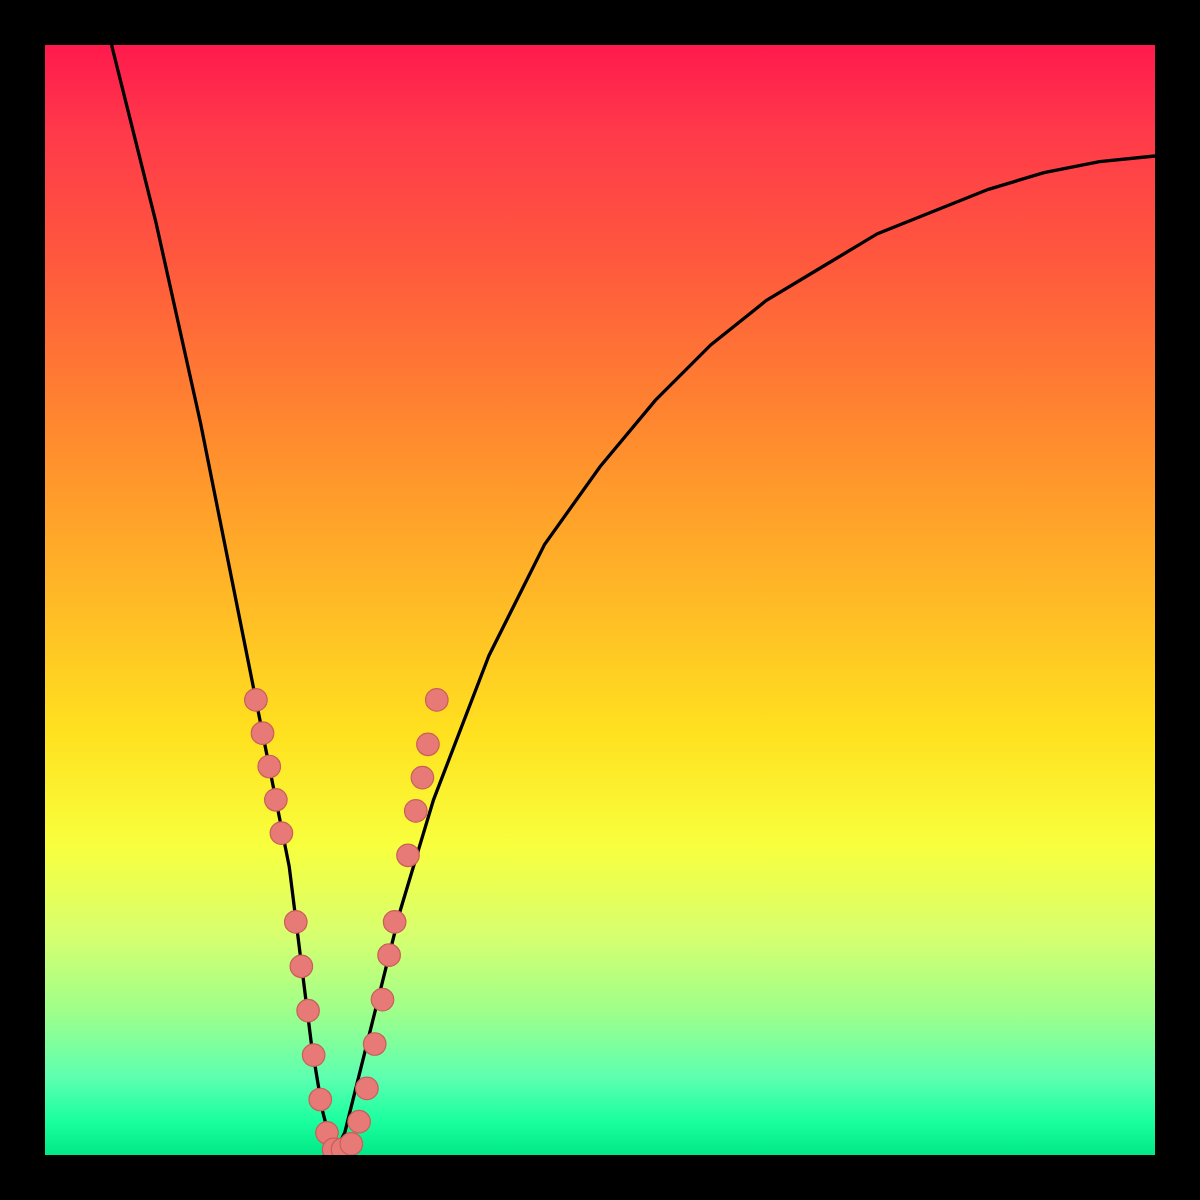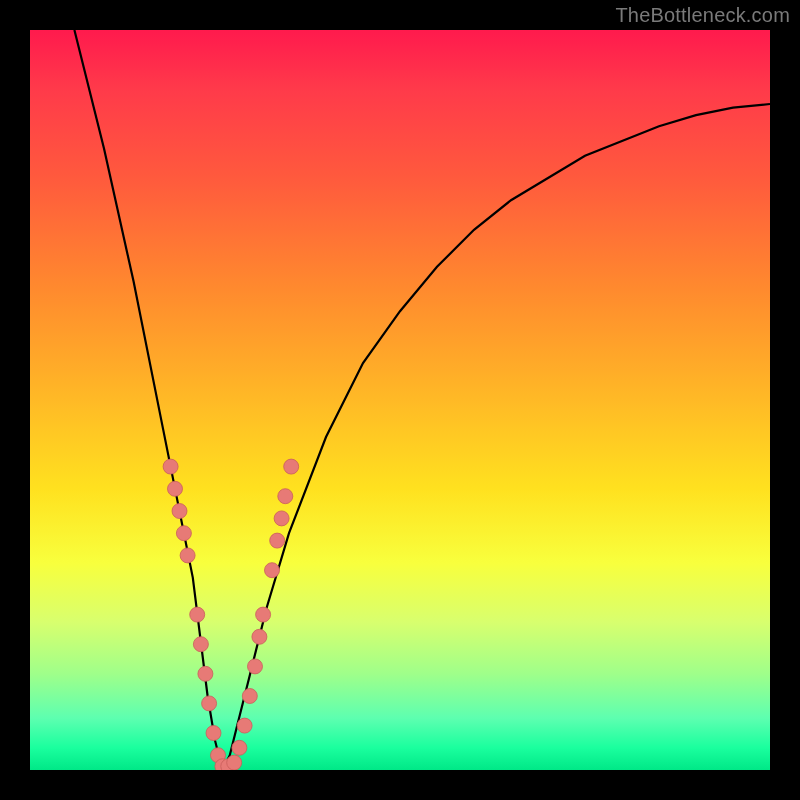--- a/index.html
+++ b/index.html
@@ -53,21 +53,20 @@
   .dot {
     fill: #e77a76;
     stroke: #c95e5a;
     stroke-width: 0.8;
   }
 </style>
 </head>
 <body>
 
 <div class="stage">
-  <div class="watermark">TheBottleneck.com</div>
   <div class="plot-area">
     <svg class="curve" viewBox="0 0 740 740">
       <path id="curve-path" d="M44.4 0.0 L74.0 118.4 L103.6 251.6 L133.2 399.6 L148.0 473.6 L162.8 547.6 L170.2 606.8 L177.6 666.0 L185.0 710.4 L192.4 740.0 L199.8 725.2 L207.2 695.6 L222.0 636.4 L236.8 577.2 L259.0 503.2 L296.0 407.0 L333.0 333.0 L370.0 281.2 L407.0 236.8 L444.0 199.8 L481.0 170.2 L518.0 148.0 L555.0 125.8 L592.0 111.0 L629.0 96.2 L666.0 85.1 L703.0 77.7 L740.0 74.0"></path>
       <g id="dots">
           <circle cx="140.6" cy="436.6" r="7.5" class="dot"></circle>
           <circle cx="145.0" cy="458.8" r="7.5" class="dot"></circle>
           <circle cx="149.5" cy="481.0" r="7.5" class="dot"></circle>
           <circle cx="153.9" cy="503.2" r="7.5" class="dot"></circle>
           <circle cx="157.6" cy="525.4" r="7.5" class="dot"></circle>
           <circle cx="167.2" cy="584.6" r="7.5" class="dot"></circle>

